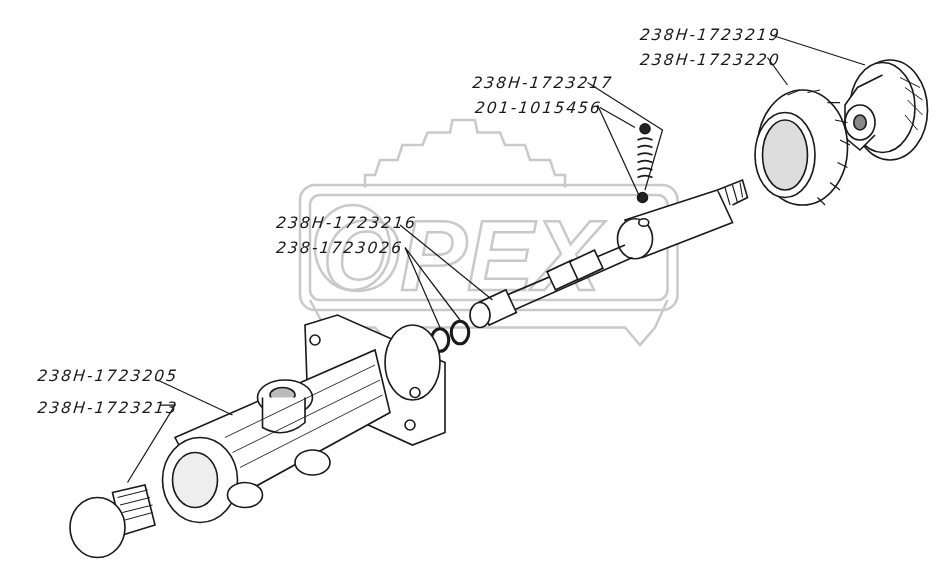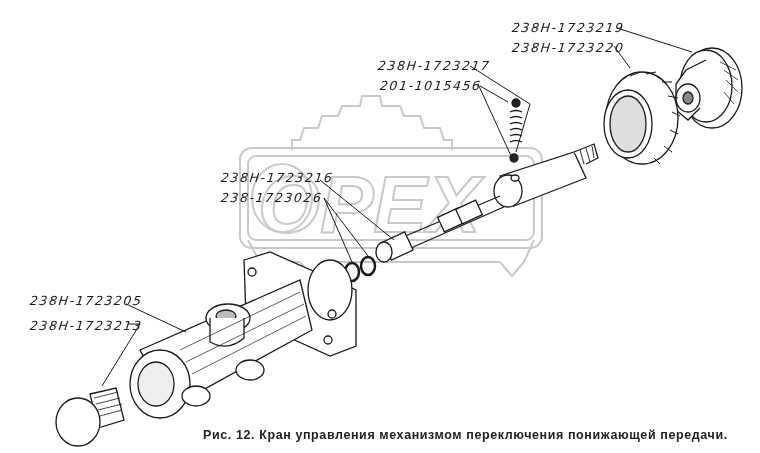--- a/index.html
+++ b/index.html
@@ -110,14 +110,13 @@
 
   <div class="lbl" style="left:512px;top:20px;">238Н-1723219</div>
   <div class="lbl" style="left:512px;top:40px;">238Н-1723220</div>
   <div class="lbl" style="left:378px;top:58px;">238Н-1723217</div>
   <div class="lbl" style="left:380px;top:78px;">201-1015456</div>
   <div class="lbl" style="left:221px;top:170px;">238Н-1723216</div>
   <div class="lbl" style="left:221px;top:190px;">238-1723026</div>
   <div class="lbl" style="left:30px;top:293px;">238Н-1723205</div>
   <div class="lbl" style="left:30px;top:318px;">238Н-1723213</div>
 
-  <div class="caption">Рис. 12. Кран управления механизмом переключения понижающей передачи.</div>
 </div>
 
 </body></html>

